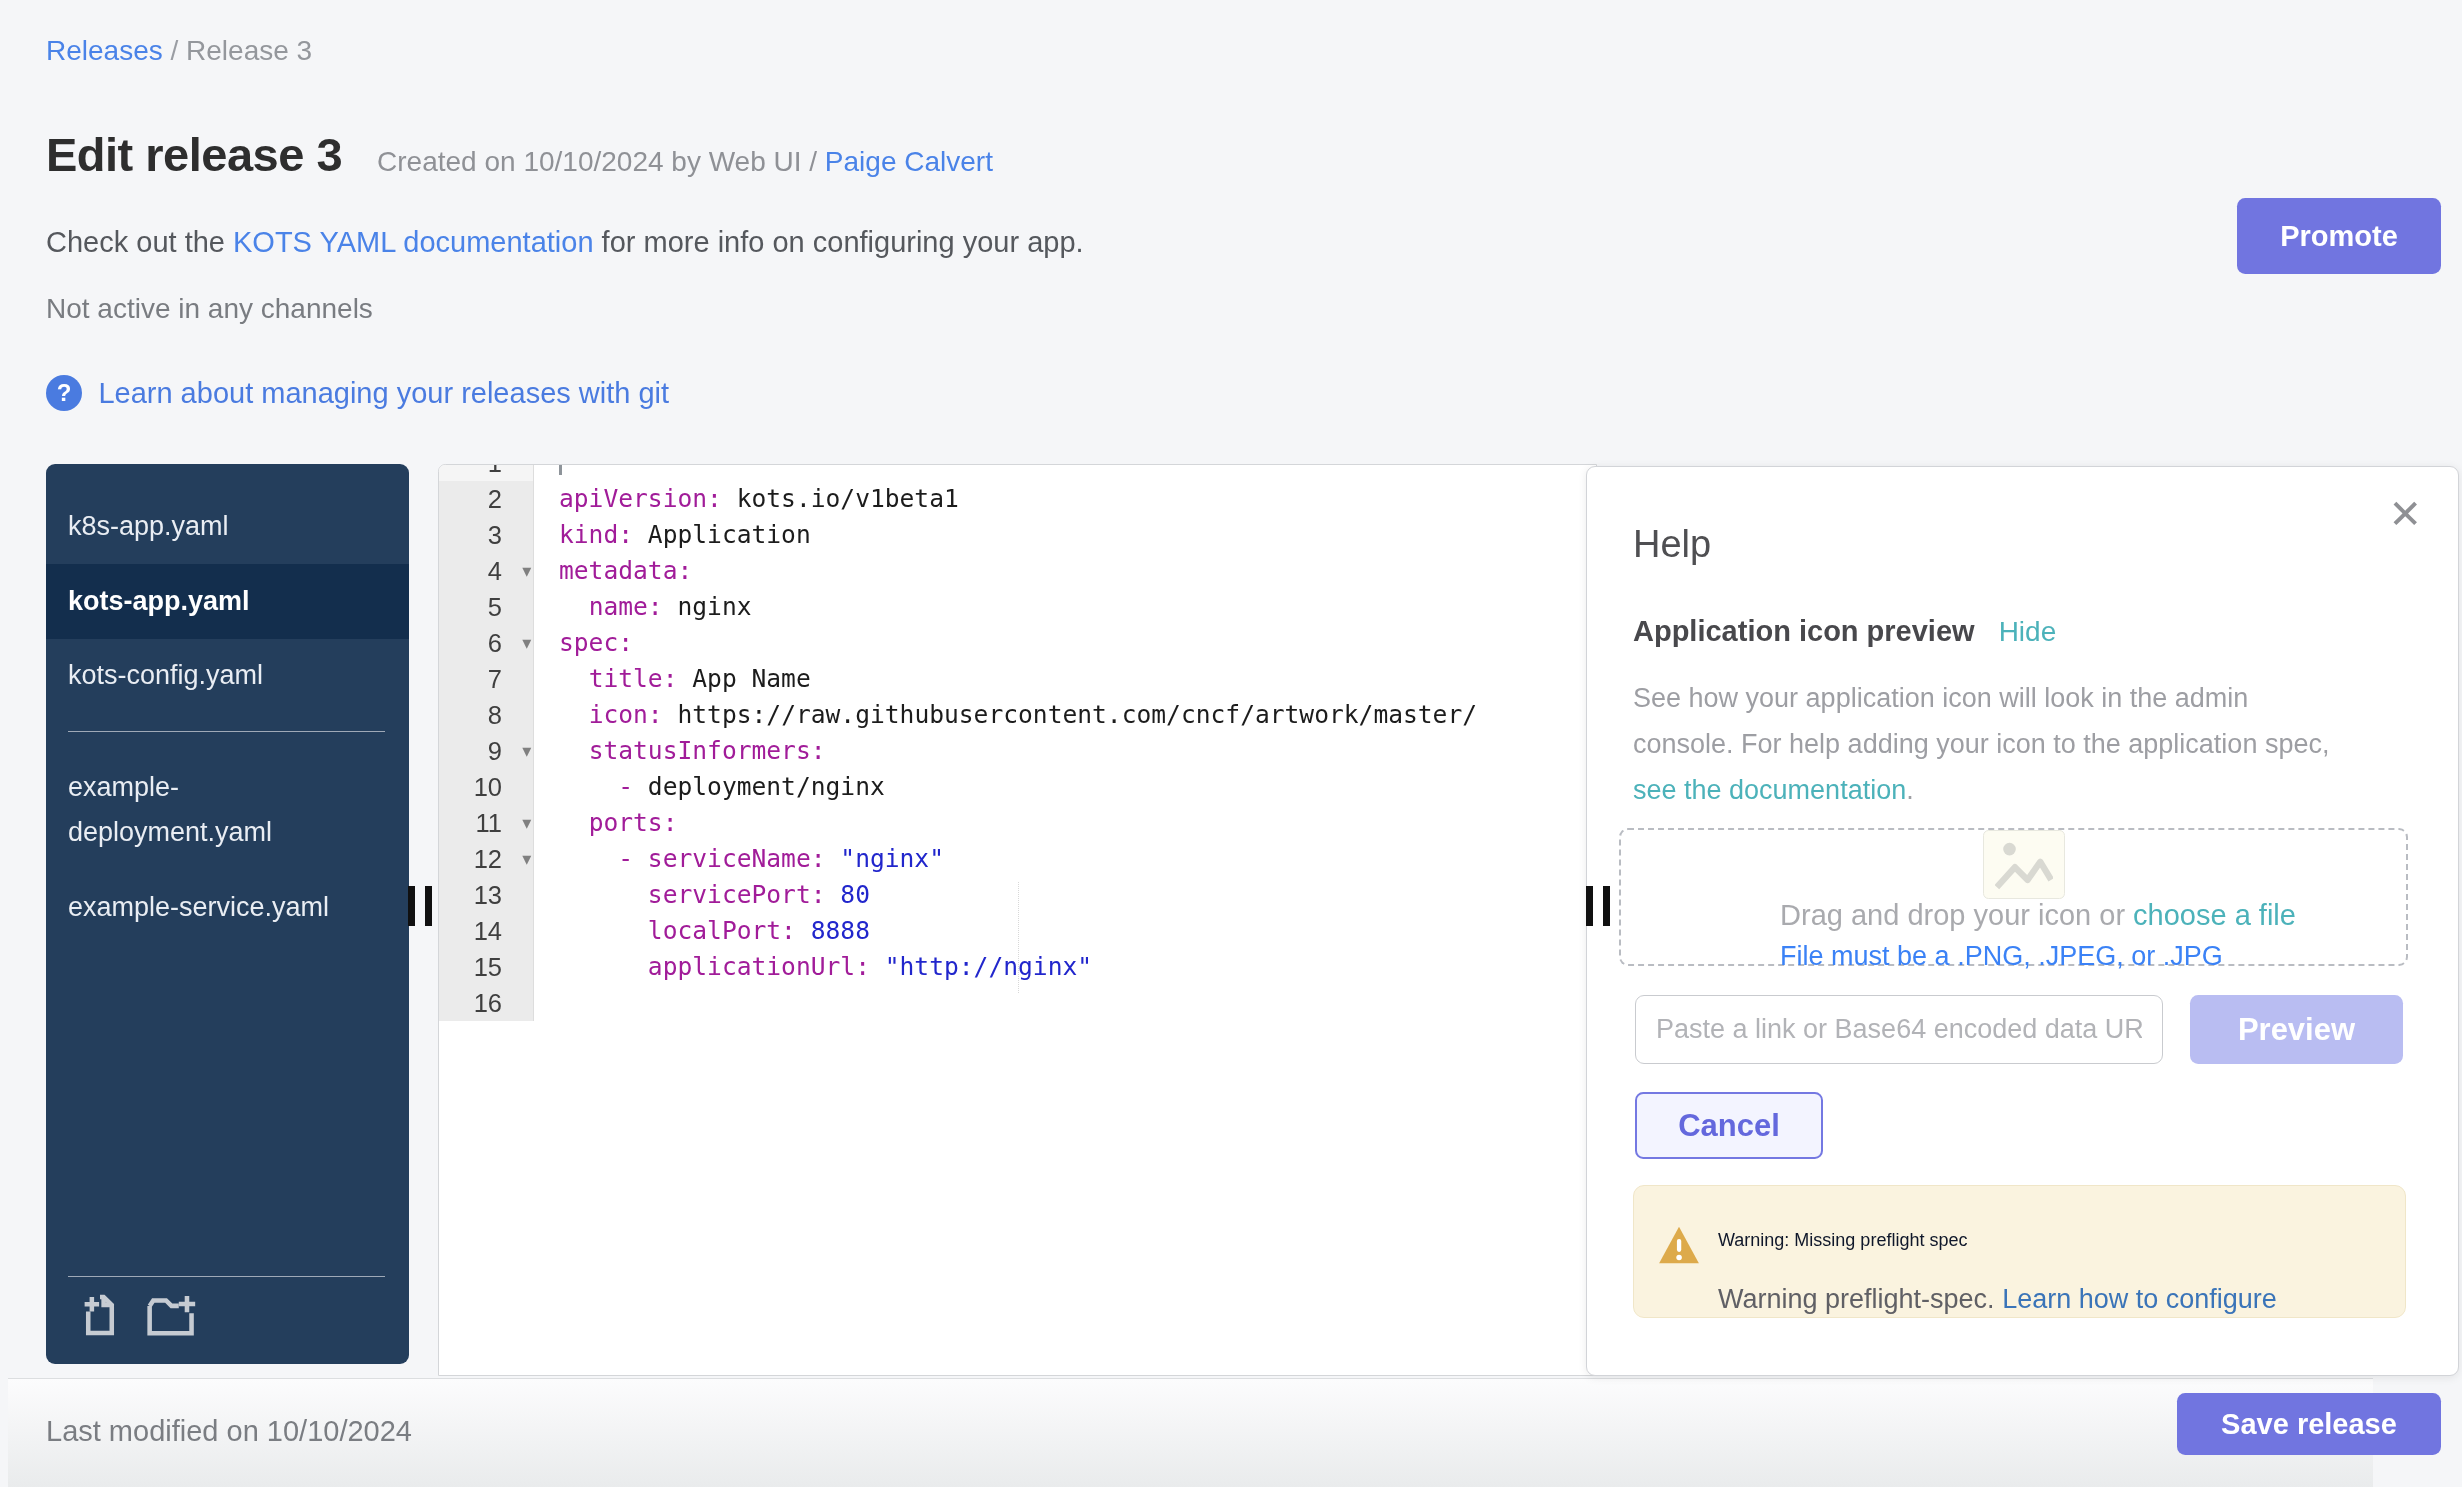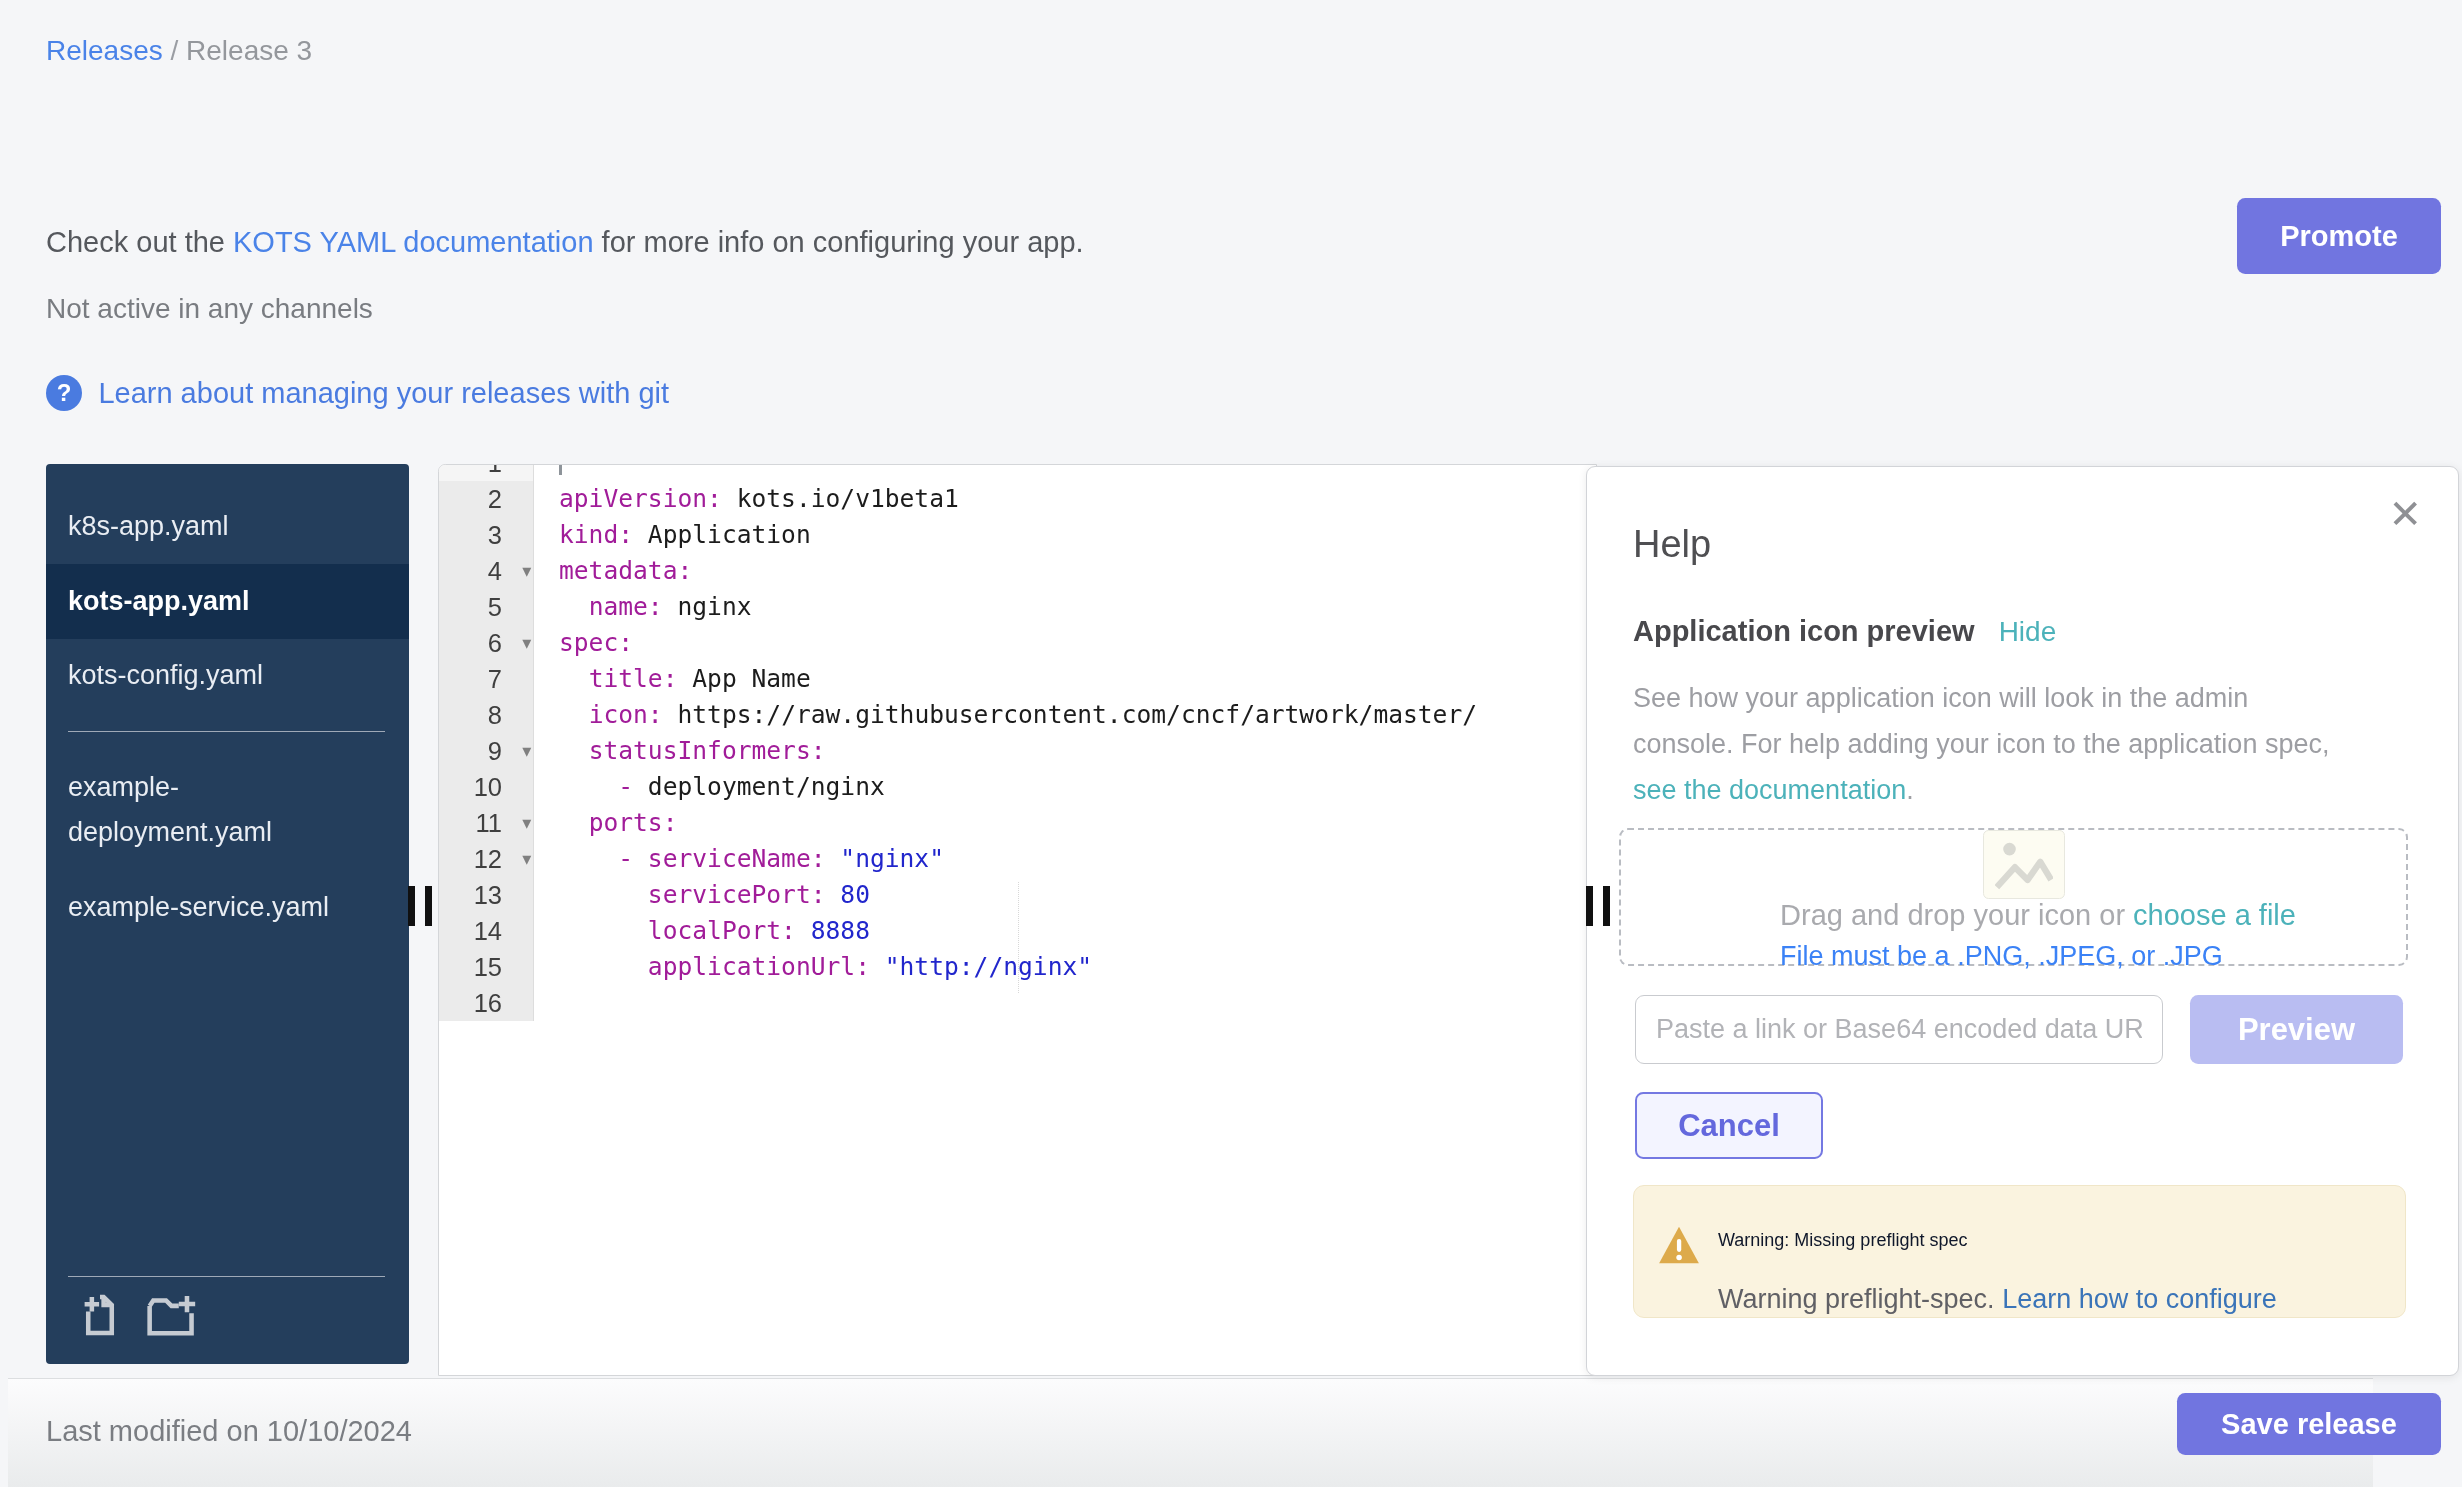--- a/index.html
+++ b/index.html
@@ -28,21 +28,21 @@
             display:flex; align-items:center; justify-content:center; font-size:24px; font-weight:bold; }
   .git-link { color:#4a7be0; cursor:pointer; }
 
   .btn-primary { position:absolute; background:#7175e0; color:#fff; font-weight:bold; font-size:29px;
                  border:none; border-radius:8.2px; cursor:pointer; font-family:"Liberation Sans",sans-serif; }
   #promote-btn { left:2229px; top:198px; width:204px; height:76px; }
   #save-btn   { left:2169px; top:1393px; width:264px; height:62px; }
 
   
   .sidebar { position:absolute; left:38px; top:464px; width:363px; height:900px;
-             background:#243e5c; border-radius:4px; padding-top:25.5px; }
+             background:#243e5c; border-radius:9px; padding-top:25.5px; }
   .file-item { color:#e9edf3; font-size:27px; line-height:1.68; padding:14.6px 0 14.6px 22px; cursor:pointer; }
   .file-item .fname { display:inline-block; max-width:273px; }
   .file-item.selected { background:#132e4d; font-weight:bold; color:#ffffff; }
   .side-sep { border:none; border-top:1.8px solid rgba(200,206,214,0.75); margin:18px 24px 18px 22px; }
   .side-bottom { position:absolute; left:22px; right:24px; bottom:14.6px; }
   .side-bottom .sep { border:none; border-top:1.8px solid rgba(200,206,214,0.75); margin-bottom:16.4px; }
   .side-icons { display:flex; gap:27px; padding-left:12.7px; padding-bottom:9px; }
   .side-icon { cursor:pointer; }
 
   
@@ -122,20 +122,24 @@
 </style>
 </head>
 <body>
 
 <div id="app">
 
   <div class="breadcrumb">
     <span class="bc-link">Releases</span><span class="bc-sep"> / </span><span class="bc-current">Release 3</span>
   </div>
 
+  <div class="title-row">
+    <span class="page-title">Edit release 3</span>
+    <span class="created-line"><span>Created on 10/10/2024 by Web UI / </span><span class="author-link">Paige Calvert</span></span>
+  </div>
 
   <button id="promote-btn" class="btn-primary">Promote</button>
 
   <div class="docs-line">
     <span>Check out the </span><span class="docs-link">KOTS YAML documentation</span><span> for more info on configuring your app.</span>
   </div>
 
   <div class="channel-status">Not active in any channels</div>
 
   <div class="git-line">

